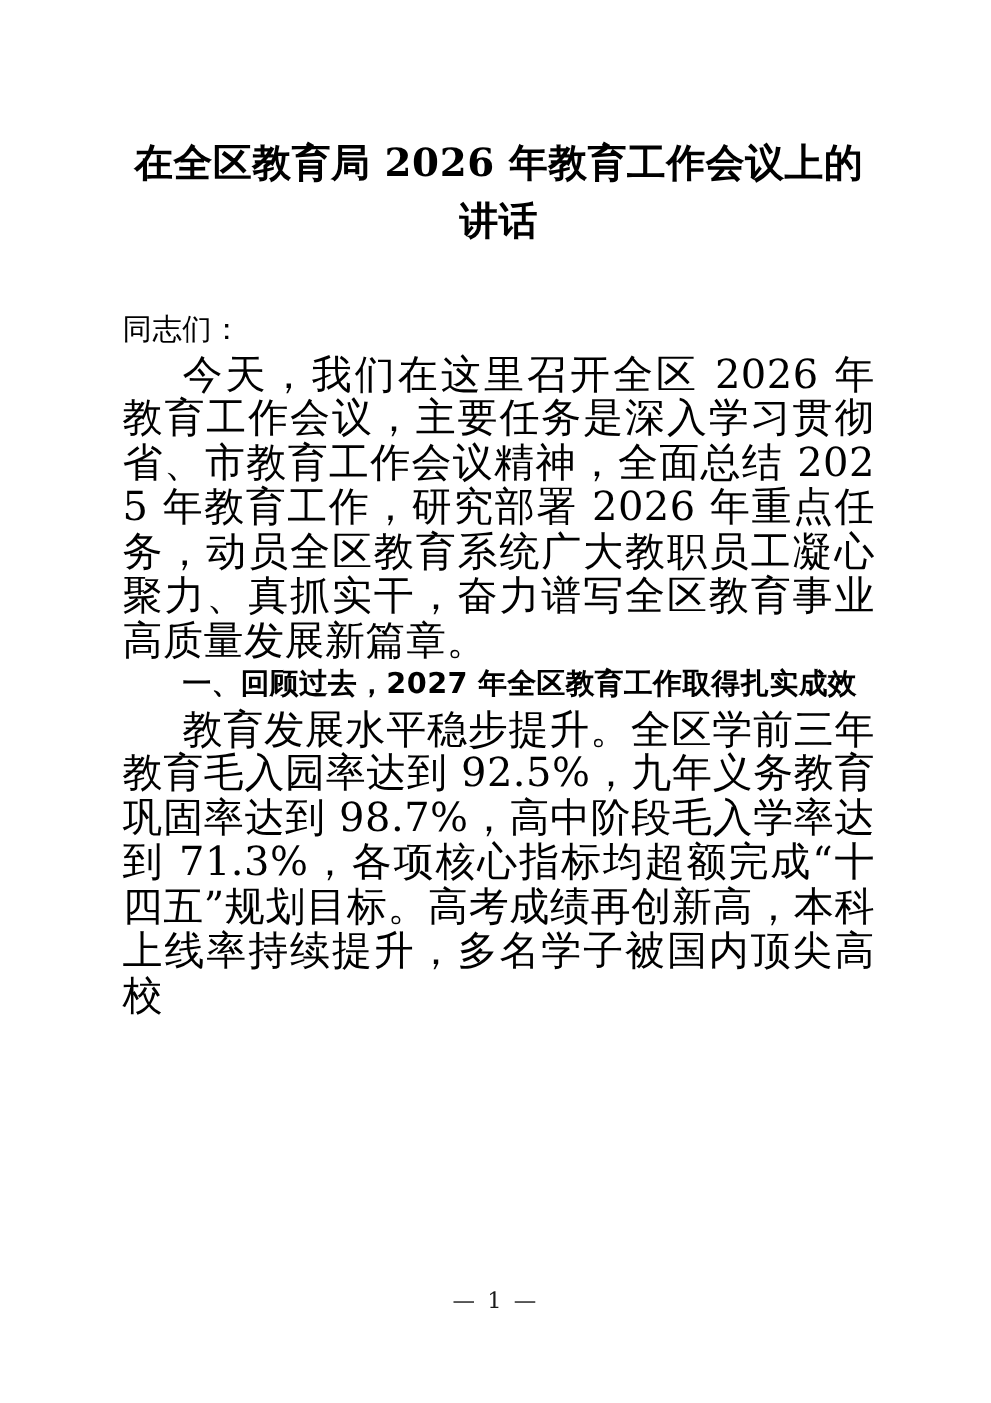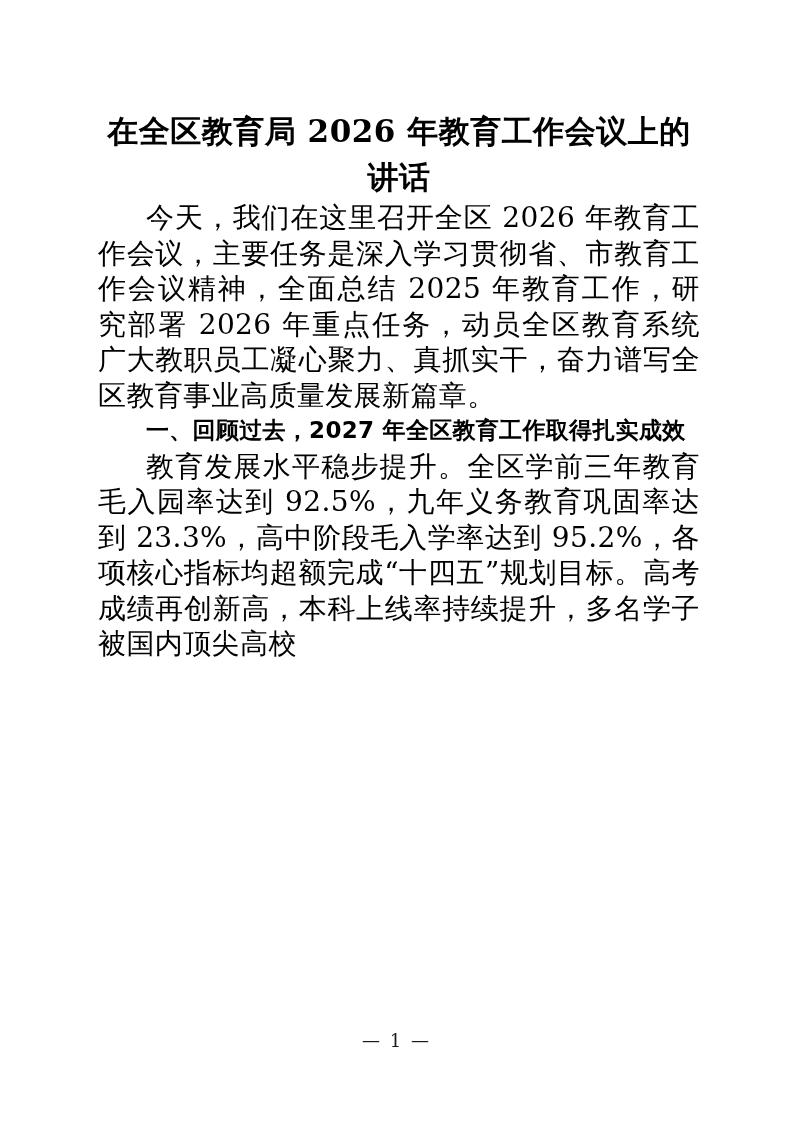--- a/index.html
+++ b/index.html
@@ -44,21 +44,21 @@
     padding-top: 46px;
     font-size: 23.5px;
     line-height: 35.5px;
     letter-spacing: 0.4px;
     text-align: justify;
     text-align-last: left;
     word-break: break-all;
   }
   p.para {
     margin: 0;
-    font-size: 28px;
+    font-size: 32px;
     line-height: 35.5px;
     letter-spacing: 0.4px;
     text-indent: 48px;
     text-align: justify;
     text-align-last: left;
     word-break: break-all;
   }
   h2.section-heading {
     margin: 0;
     font-family: "DejaVu Sans", "Liberation Sans", sans-serif;
@@ -84,26 +84,27 @@
 </style>
 </head>
 <body>
 
 <div class="page">
 
   <div class="content">
 
     <h1 class="doc-title">在全区教育局 2026 年教育工作会议上的讲话</h1>
 
+    <div class="salutation">同志们：</div>
 
     <p class="para">今天，我们在这里召开全区 2026 年教育工作会议，主要任务是深入学习贯彻省、市教育工作会议精神，全面总结 2025 年教育工作，研究部署 2026 年重点任务，动员全区教育系统广大教职员工凝心聚力、真抓实干，奋力谱写全区教育事业高质量发展新篇章。</p>
 
 
     <h2 class="section-heading">一、回顾过去，2027 年全区教育工作取得扎实成效</h2>
 
 
-    <p class="para">教育发展水平稳步提升。全区学前三年教育毛入园率达到 92.5%，九年义务教育巩固率达到 23.3%，高中阶段毛入学率达到 95.2%，各项核心指标均超额完成“十四五”规划目标。高考成绩再创新高，本科上线率持续提升，多名学子被国内顶尖高校</p>
+    <p class="para">教育发展水平稳步提升。全区学前三年教育毛入园率达到 92.5%，九年义务教育巩固率达到 98.7%，高中阶段毛入学率达到 71.3%，各项核心指标均超额完成“十四五”规划目标。高考成绩再创新高，本科上线率持续提升，多名学子被国内顶尖高校</p>
 
   </div>
 
   <div class="page-footer">— 1 —</div>
 
 </div>
 
 </body></html>

